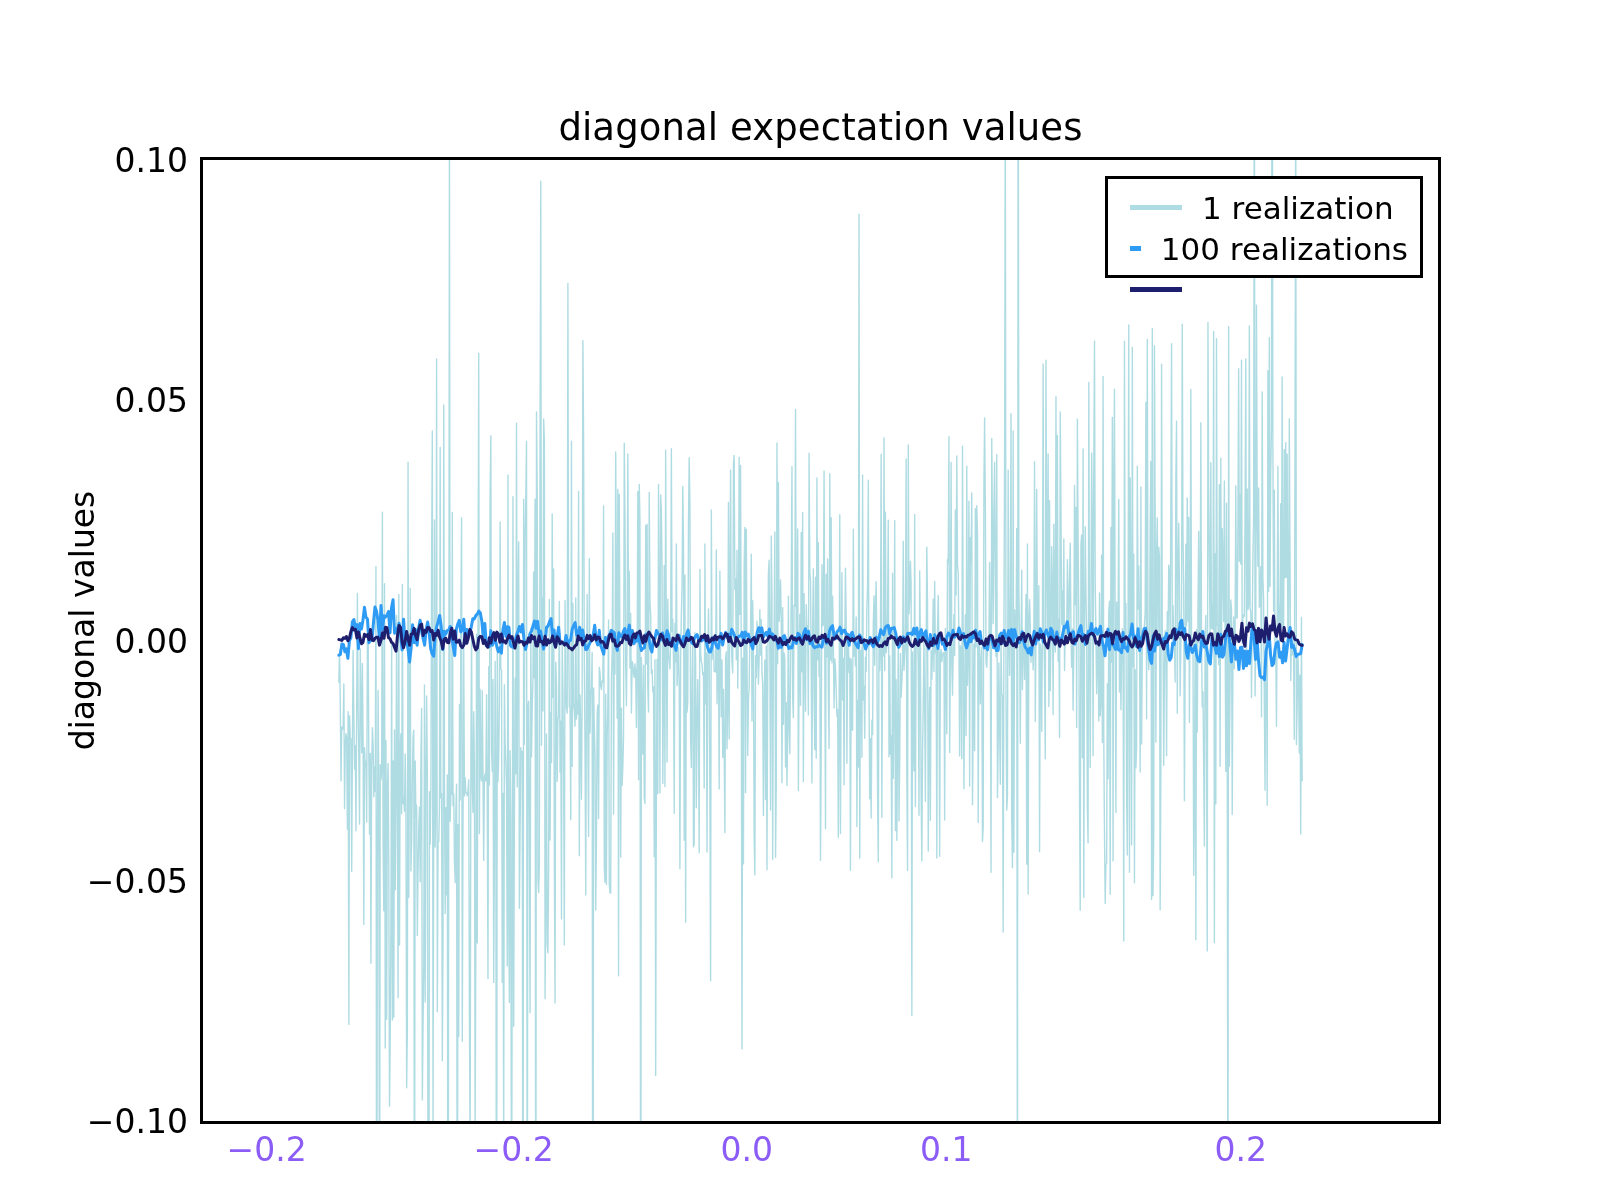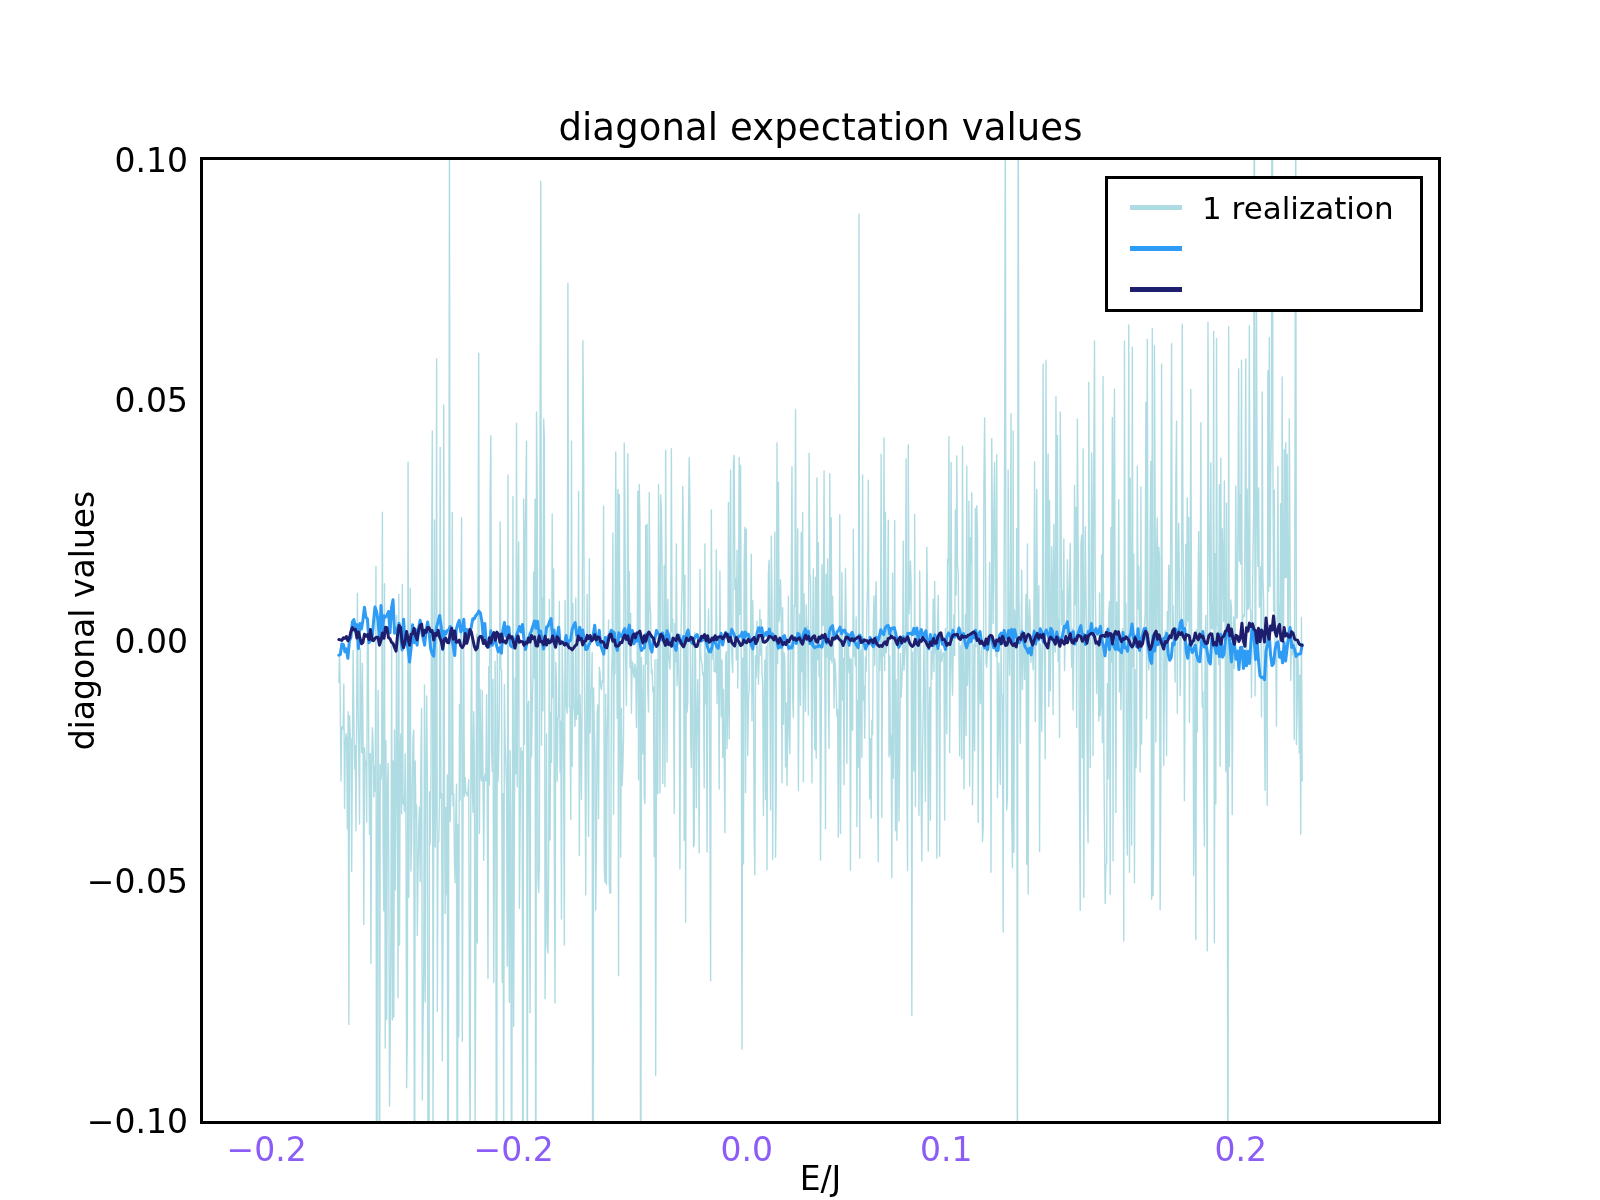--- a/index.html
+++ b/index.html
@@ -27,37 +27,36 @@
   .xtick-mark{position:absolute;top:1067px;width:3px;height:13px;background:#000;}
   #xlabel{
     position:absolute;left:200px;top:1115px;width:1241px;text-align:center;
     font-size:33px;color:#000;
   }
   #ylabel{
     position:absolute;left:-118px;top:557px;width:400px;text-align:center;
     font-size:33px;color:#000;transform:rotate(-90deg);transform-origin:center center;
   }
   #legend{
-    position:absolute;left:1105px;top:132px;width:318px;height:136px;
+    position:absolute;left:1105px;top:132px;width:318px;height:102px;
     border:3px solid #000;background:#fff;box-sizing:border-box;
     padding:8px 12px 8px 12px;
   }
   .legend-row{display:flex;align-items:center;height:41px;}
   .legend-swatch{width:52px;height:0;border-top-style:solid;margin-right:20px;margin-left:10px;}
   .legend-text{font-size:31px;color:#000;white-space:nowrap;}
 </style>
 </head>
 <body>
 
 <div id="root">
 
   <div id="chart-title">diagonal expectation values</div>
 
   <div id="ylabel">diagonal values</div>
-  <div id="xlabel">E/J</div>
 
   <div id="ytick-labels">
       <div class="ytick-label" style="top: 116px;">0.10</div>
       <div class="ytick-label" style="top: 356.25px;">0.05</div>
       <div class="ytick-label" style="top: 596.5px;">0.00</div>
       <div class="ytick-label" style="top: 836.75px;">−0.05</div>
       <div class="ytick-label" style="top: 1077px;">−0.10</div>
     </div>
   <div id="xtick-labels">
       <div class="xtick-label" style="left: 326.5px;">−0.2</div>
@@ -87,19 +86,20 @@
     </div>
   </div>
 
   <div id="legend">
       <div class="legend-row">
         <span class="legend-swatch" style="border-top-color: rgb(175, 220, 227); border-top-width: 5px;"></span>
         <span class="legend-text">1 realization</span>
       </div>
       <div class="legend-row">
         <span class="legend-swatch" style="border-top-color: rgb(46, 155, 245); border-top-width: 5px;"></span>
+        <span class="legend-text">100 realizations</span>
       </div>
       <div class="legend-row">
         <span class="legend-swatch" style="border-top-color: rgb(30, 30, 110); border-top-width: 5px;"></span>
       </div>
     </div>
 
 </div>
 
 </body></html>

